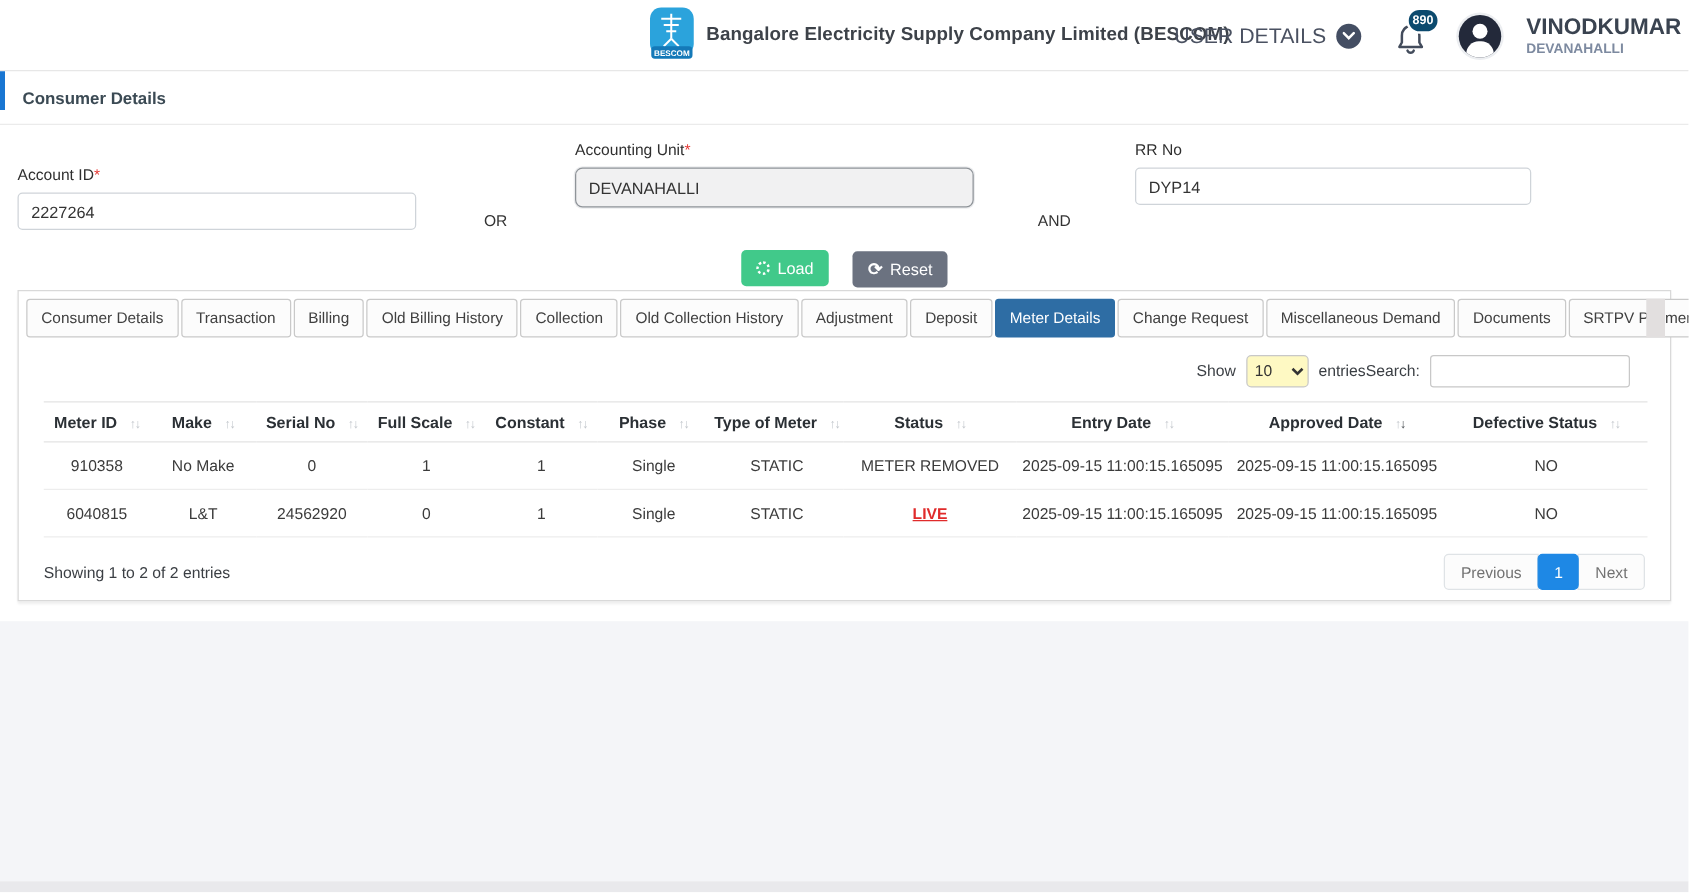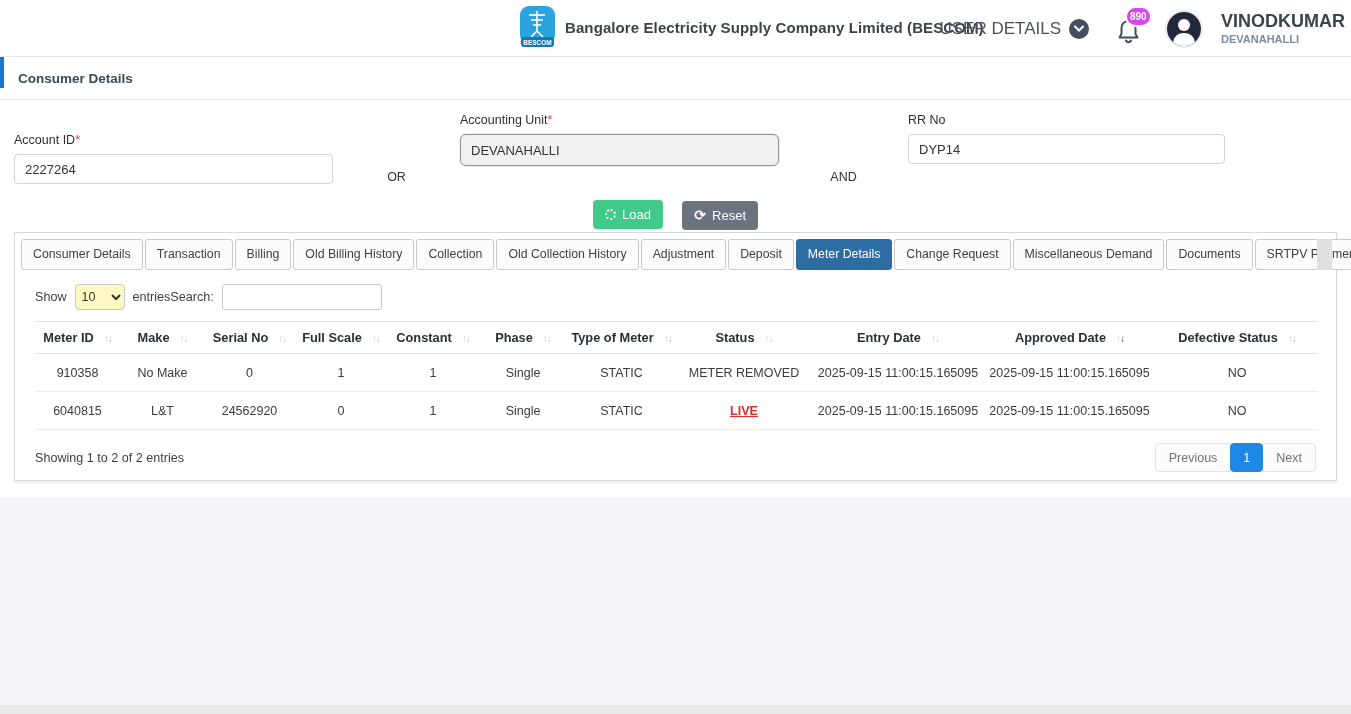--- a/index.html
+++ b/index.html
@@ -12,21 +12,21 @@
   .brand { position:absolute; left:519px; top:5px; display:flex; align-items:center; gap:9px; }
   .logo { width:37px; height:45px; flex:0 0 auto; }
   .app-title { font-size:15px; font-weight:bold; color:#3d4249; letter-spacing:.1px; }
   .top-right { position:absolute; right:4px; top:0; height:57px; display:flex; align-items:center; gap:18px; }
   .user-details { display:flex; align-items:center; gap:8px; cursor:pointer; }
   .user-details-label { font-size:17px; color:#4a5161; }
   .chev-circle { width:20px; height:20px; border-radius:50%; background:#444e63; display:flex; align-items:center; justify-content:center; }
   .chev-circle svg { display:block; }
   .bell-wrap { position:relative; width:34px; height:40px; margin-left:6px; cursor:pointer; }
   .bell-wrap svg { position:absolute; left:2px; top:9px; }
-  .badge { position:absolute; top:-3px; left:12px; min-width:24px; height:21px; background:#d946ef; border:2px solid #fff; border-radius:11px; color:#fff; font-size:10px; font-weight:bold; display:flex; align-items:center; justify-content:center; padding:0 3px; }
+  .badge { position:absolute; top:-3px; left:12px; min-width:24px; height:21px; background:#0c4a6e; border:2px solid #fff; border-radius:11px; color:#fff; font-size:10px; font-weight:bold; display:flex; align-items:center; justify-content:center; padding:0 3px; }
   .avatar { width:38px; height:38px; border-radius:50%; background:#eceef1; display:flex; align-items:center; justify-content:center; cursor:pointer; }
   .avatar-inner { width:34px; height:34px; border-radius:50%; background:#23293a; overflow:hidden; position:relative; }
   .avatar-inner .head { position:absolute; left:11px; top:7px; width:12px; height:12px; border-radius:50%; background:#fff; }
   .avatar-inner .body { position:absolute; left:6px; top:21px; width:22px; height:14px; border-radius:10px 10px 0 0; background:#fff; }
   .who { display:flex; flex-direction:column; line-height:1.25; padding-right:2px; }
   .who .name { font-size:18px; font-weight:bold; color:#3a4350; }
   .who .loc { font-size:11px; font-weight:bold; color:#7d8aa0; }
 
   
   .section-head { position:relative; height:43px; border-bottom:1px solid #ebebeb; }
@@ -54,21 +54,21 @@
   .spin { width:11px; height:11px; border:2px dotted #fff; border-radius:50%; display:inline-block; }
   .refresh-glyph { font-size:14px; line-height:1; font-weight:bold; }
 
   
   .card { position:relative; margin:0 14px; width:1323px; height:249px; background:#fff; border:1px solid #d9d9d9; box-shadow:0 2px 2px rgba(0,0,0,.07); padding:6px 6px 0 6px; }
   .tabs { position:relative; display:flex; align-items:flex-start; }
   .tab { flex:0 0 auto; padding:7px 11px 8px; margin-right:2px; font-size:12.3px; color:#404040; background:#fcfcfc; border:1px solid #c9c9c9; border-radius:3px; cursor:pointer; white-space:nowrap; }
   .tab.active { background:#2e6da4; border-color:#2e6da4; color:#fff; }
   .tabs-scrollbar { position:absolute; right:-2px; top:0; width:15px; height:31px; background:#e2dfdf; }
 
-  .controls { display:flex; justify-content:flex-start; align-items:center; margin:14px 11px 0 14px; }
+  .controls { display:flex; justify-content:flex-end; align-items:center; margin:14px 26px 0 14px; }
   .ctrl-left { display:flex; align-items:center; gap:8px; font-size:12.6px; color:#3b3f44; }
   .pagesize { height:26px; width:50px; border:1px solid #c8c8c8; border-radius:4px; font-size:12.5px; color:#333; font-family:inherit; padding:0 2px; background:#fef9c3; }
   .ctrl-right { display:flex; align-items:center; gap:8px; font-size:12.6px; color:#3b3f44; }
   .search-input { width:160px; height:26px; border:1px solid #c8c8c8; border-radius:3px; padding:0 8px; font-size:12.5px; font-family:inherit; }
 
   table.grid { table-layout:fixed; width:1283px; margin:11px 14px 0 14px; border-collapse:collapse; }
   .grid th { height:32px; font-size:12.8px; font-weight:bold; color:#2b3035; text-align:center; border-top:1px solid #e3e3e3; border-bottom:1px solid #e3e3e3; white-space:nowrap; }
   .grid td { height:38px; font-size:12.5px; color:#3b3b3b; text-align:center; border-bottom:1px solid #ededed; white-space:nowrap; }
   .sort { font-size:10px; color:#c3c7cc; margin-left:10px; letter-spacing:-1px; }
   .sort .active-dir { color:#4b4f54; }

